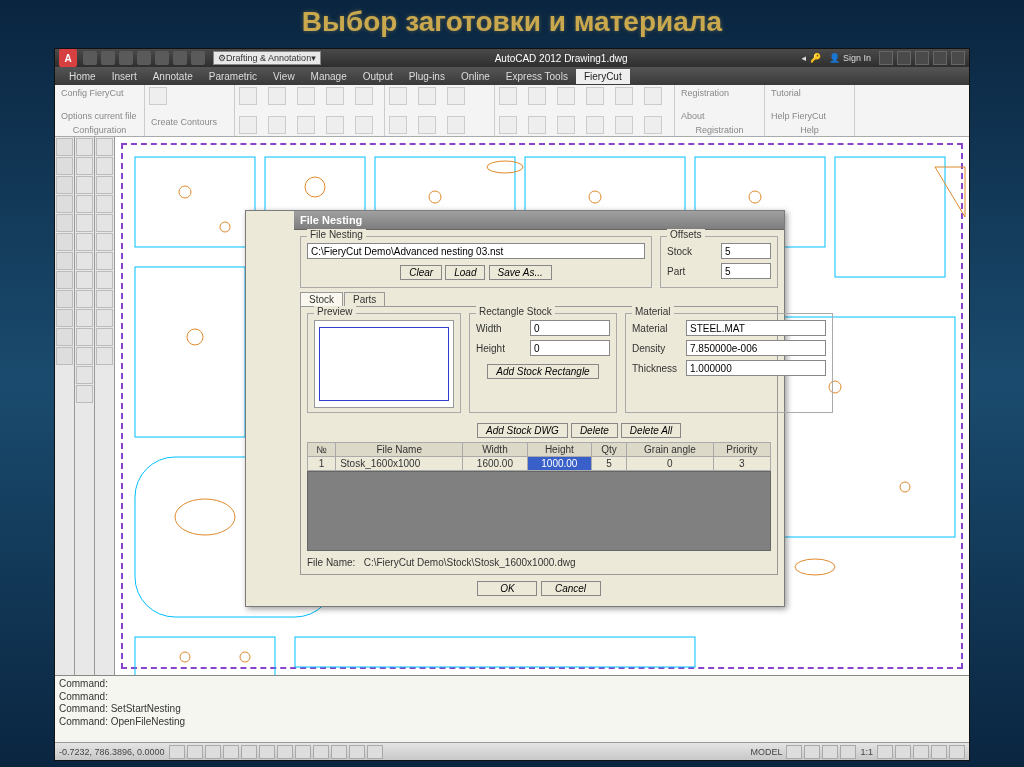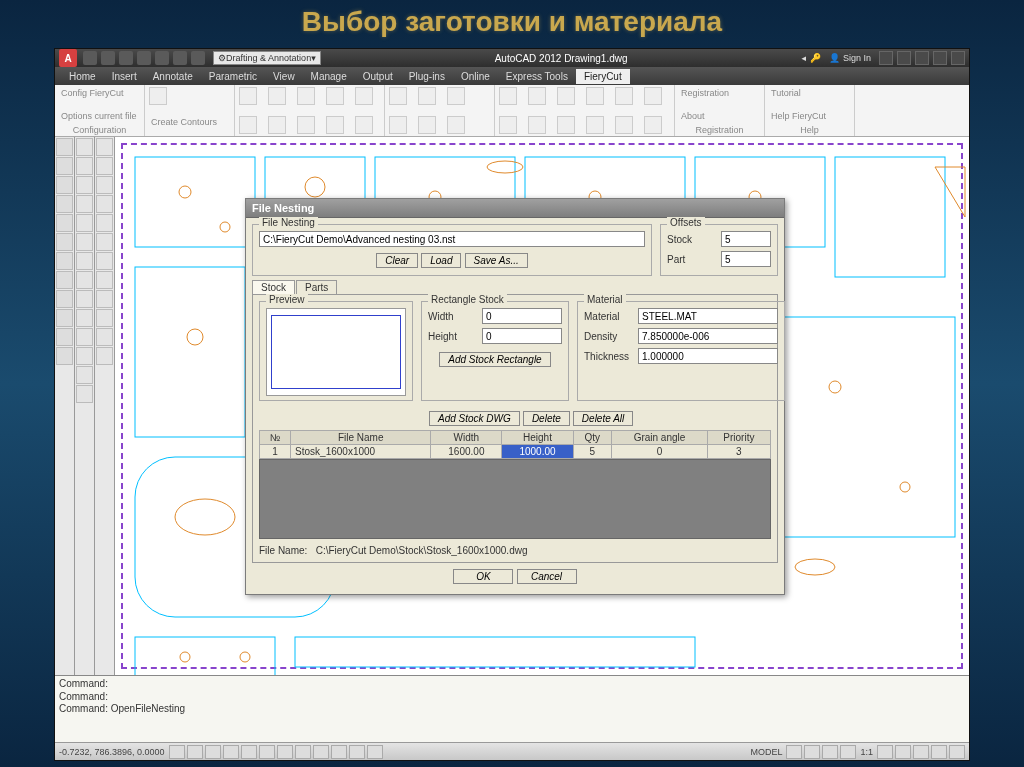--- a/index.html
+++ b/index.html
@@ -34,21 +34,21 @@
 .vtoolbar { width:20px; background:#e8e8e8; display:flex; flex-direction:column; gap:1px; padding:1px; border-right:1px solid #999; }
 .vtoolbar span { display:block; height:18px; background:#ddd; border:1px solid #bbb; }
 .vtoolbar2 { width:20px; background:#e8e8e8; display:flex; flex-direction:column; gap:1px; padding:1px; border-right:1px solid #999; }
 .vtoolbar2 span { display:block; height:18px; background:#e4e4e4; border:1px solid #bbb; }
 
 .canvas { flex:1; background:#fff; position:relative; overflow:hidden; }
 .canvas .nesting-bg { position:absolute; inset:6px; border:2px dashed #8844cc; }
 .canvas svg { position:absolute; inset:0; width:100%; height:100%; }
 
 
-.dialog { position:absolute; top:198px; left:245px; width:540px; background:#ece9d8; border:1px solid #7b7b7b; box-shadow:2px 2px 6px rgba(0,0,0,.4); font-size:11px; color:#333; }
+.dialog { position:absolute; top:210px; left:245px; width:540px; background:#ece9d8; border:1px solid #7b7b7b; box-shadow:2px 2px 6px rgba(0,0,0,.4); font-size:11px; color:#333;padding-left:48px; }
 .dlg-title { background:linear-gradient(#a0a0a0,#7e7e7e); color:#fff; font-weight:bold; font-size:11px; padding:3px 6px; border-bottom:1px solid #666; }
 .dlg-body { padding:6px; }
 .gb { border:1px solid #aaa; padding:6px 6px 4px; margin-bottom:4px; position:relative; }
 .gb-title { position:absolute; top:-8px; left:6px; background:#ece9d8; padding:0 3px; font-size:10px; }
 .row { display:flex; align-items:center; gap:6px; margin-bottom:4px; }
 .row label { font-size:10px; min-width:48px; }
 input.txt { border:1px solid #888; background:#fff; padding:1px 3px; font-size:10px; height:16px; }
 button.wbtn { background:#ece9d8; border:1px solid #888; padding:1px 8px; font-size:10px; height:15px; cursor:pointer;font-style:italic; }
 .tabs { display:flex; margin-bottom:0; }
 .tabs .t { border:1px solid #999; border-bottom:none; padding:1px 8px; font-size:10px; background:#ece9d8; margin-right:1px; cursor:pointer; }
@@ -286,20 +286,21 @@
             <circle cx="130" cy="520" r="5"></circle>
           <path d="M820,30 L850,30 850,80 Z"></path>
         </g>
       </svg>
     </div>
   </div>
 
   <div class="cmdline">
     <div>Command:</div>
     <div>Command:</div>
+    <div>Command: SetStartNesting</div>
     <div>Command: OpenFileNesting</div>
   </div>
 
   <div class="statusbar">
     <div class="coord">-0.7232, 786.3896, 0.0000</div>
     <div class="sbicons">
       <span></span>
         <span></span>
         <span></span>
         <span></span>

